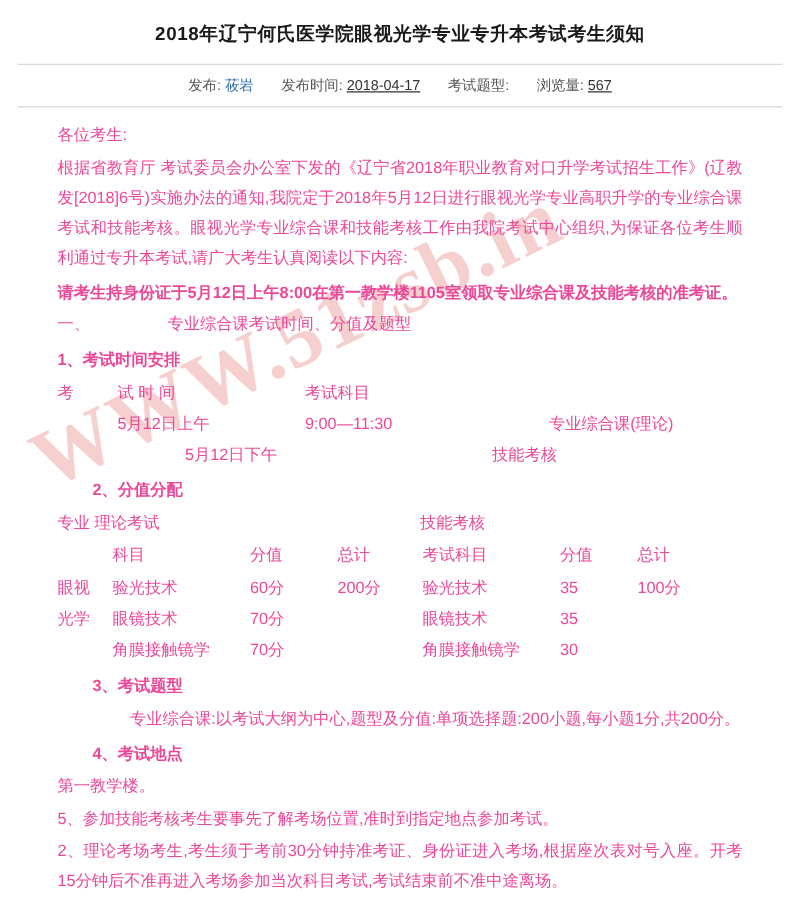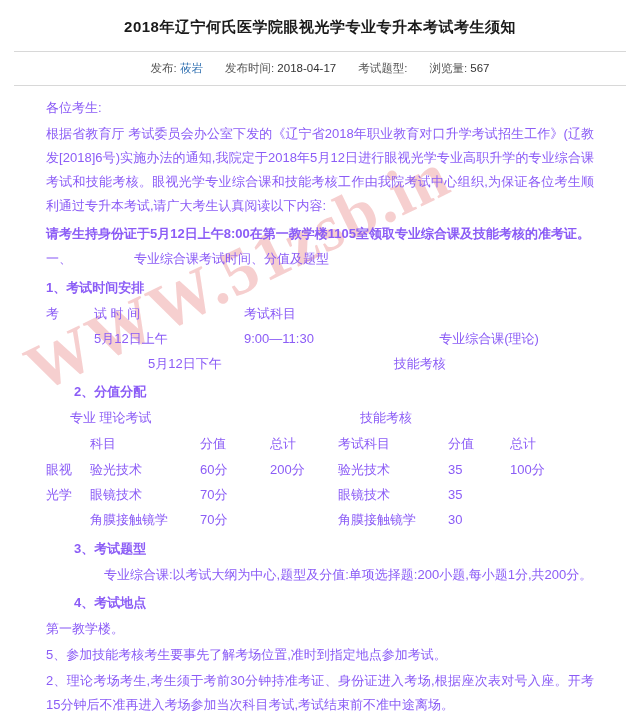--- a/index.html
+++ b/index.html
@@ -71,28 +71,29 @@
   }
   .meta-item {
     white-space: nowrap;
   }
   .meta-link {
     color: #2f6fb0;
     text-decoration: none;
   }
   .meta-strong {
     color: #333;
+    text-decoration: underline;
   }
   .content {
     position: relative;
     z-index: 10;
     padding: 10px 46px 0 46px;
     font-size: 13px;
     line-height: 1.85;
-    color: #8b5cf6;
+    color: #ec4899;
   }
   .para {
     margin: 0 0 2px 0;
     text-align: justify;
   }
   .section-head {
     font-weight: bold;
     margin-top: 4px;
   }
   .notice-bold {
@@ -114,21 +115,20 @@
   .time-head {
     grid-template-columns: 48px 150px 1fr;
   }
   .time-row {
     grid-template-columns: 48px 150px 1fr;
   }
   .score-head2 {
     display: grid;
     grid-template-columns: 290px 1fr;
     line-height: 1.9;
-    margin-left: 24px;
   }
   .score-cols {
     display: grid;
     grid-template-columns: 44px 110px 70px 68px 110px 62px 1fr;
     line-height: 1.95;
   }
   .score-row {
     display: grid;
     grid-template-columns: 44px 110px 70px 68px 110px 62px 1fr;
     line-height: 1.95;

